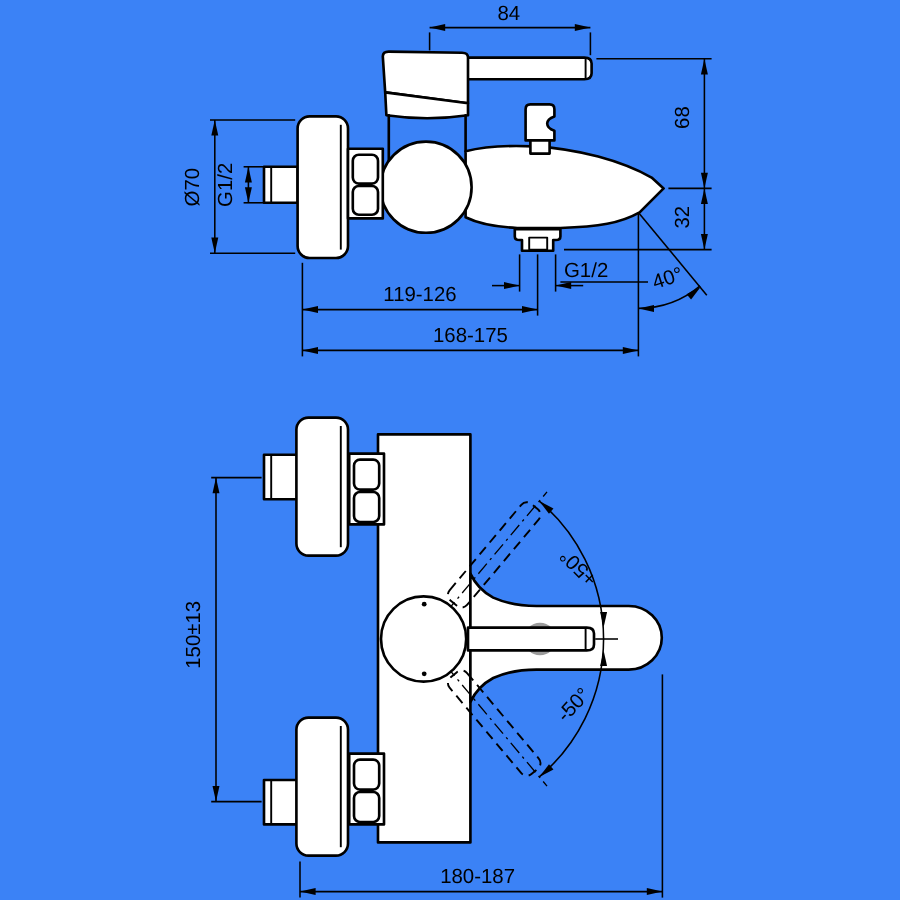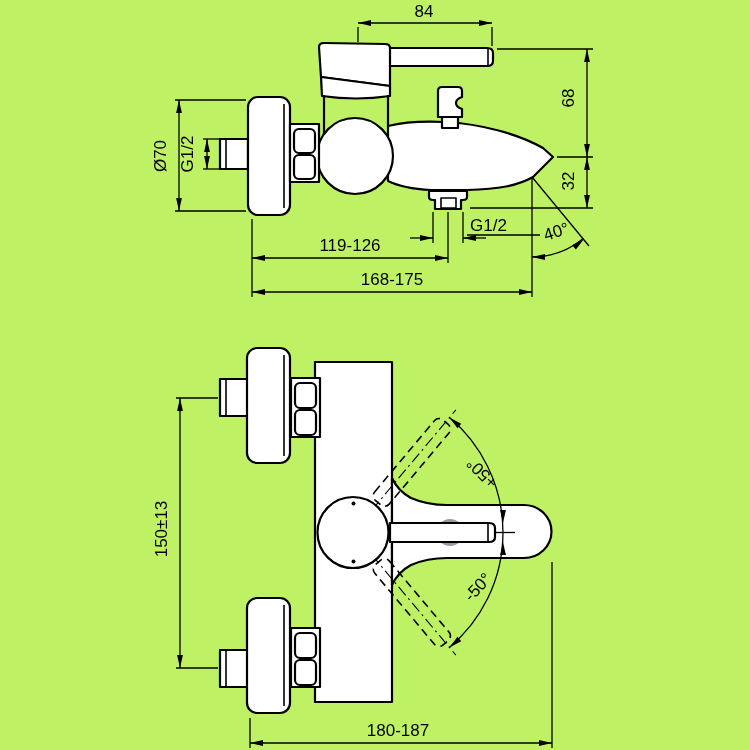--- a/index.html
+++ b/index.html
@@ -1,16 +1,16 @@
 <!DOCTYPE html>
 <html><head>
 <meta charset="utf-8">
 <style>
   html,body{margin:0;padding:0;background:#ffffff;}
-  .stage{width:750px;height:750px;position:relative;background:#bef264;overflow:hidden;}
+  .stage{width:750px;height:750px;position:relative;background:#3b82f6;overflow:hidden;}
   svg{display:block;}
   .o2{fill:#ffffff;stroke:#000000;stroke-width:2.2;stroke-linejoin:round;stroke-linecap:round;}
   .l2{fill:none;stroke:#000000;stroke-width:2.2;stroke-linejoin:round;stroke-linecap:round;}
   .f{fill:none;stroke:#000000;stroke-width:1.6;stroke-linejoin:round;}
   .d{fill:none;stroke:#000000;stroke-width:1.3;}
   .cl{fill:none;stroke:#000000;stroke-width:1.1;stroke-dasharray:11 4 2 4;}
   .dash{fill:none;stroke:#000000;stroke-width:1.6;stroke-dasharray:8 5;stroke-linejoin:round;}
   .ah{fill:#000000;stroke:none;}
   text.dim{font-family:"Liberation Sans","DejaVu Sans",sans-serif;font-size:17px;fill:#000000;}
   .mid{text-anchor:middle;}

